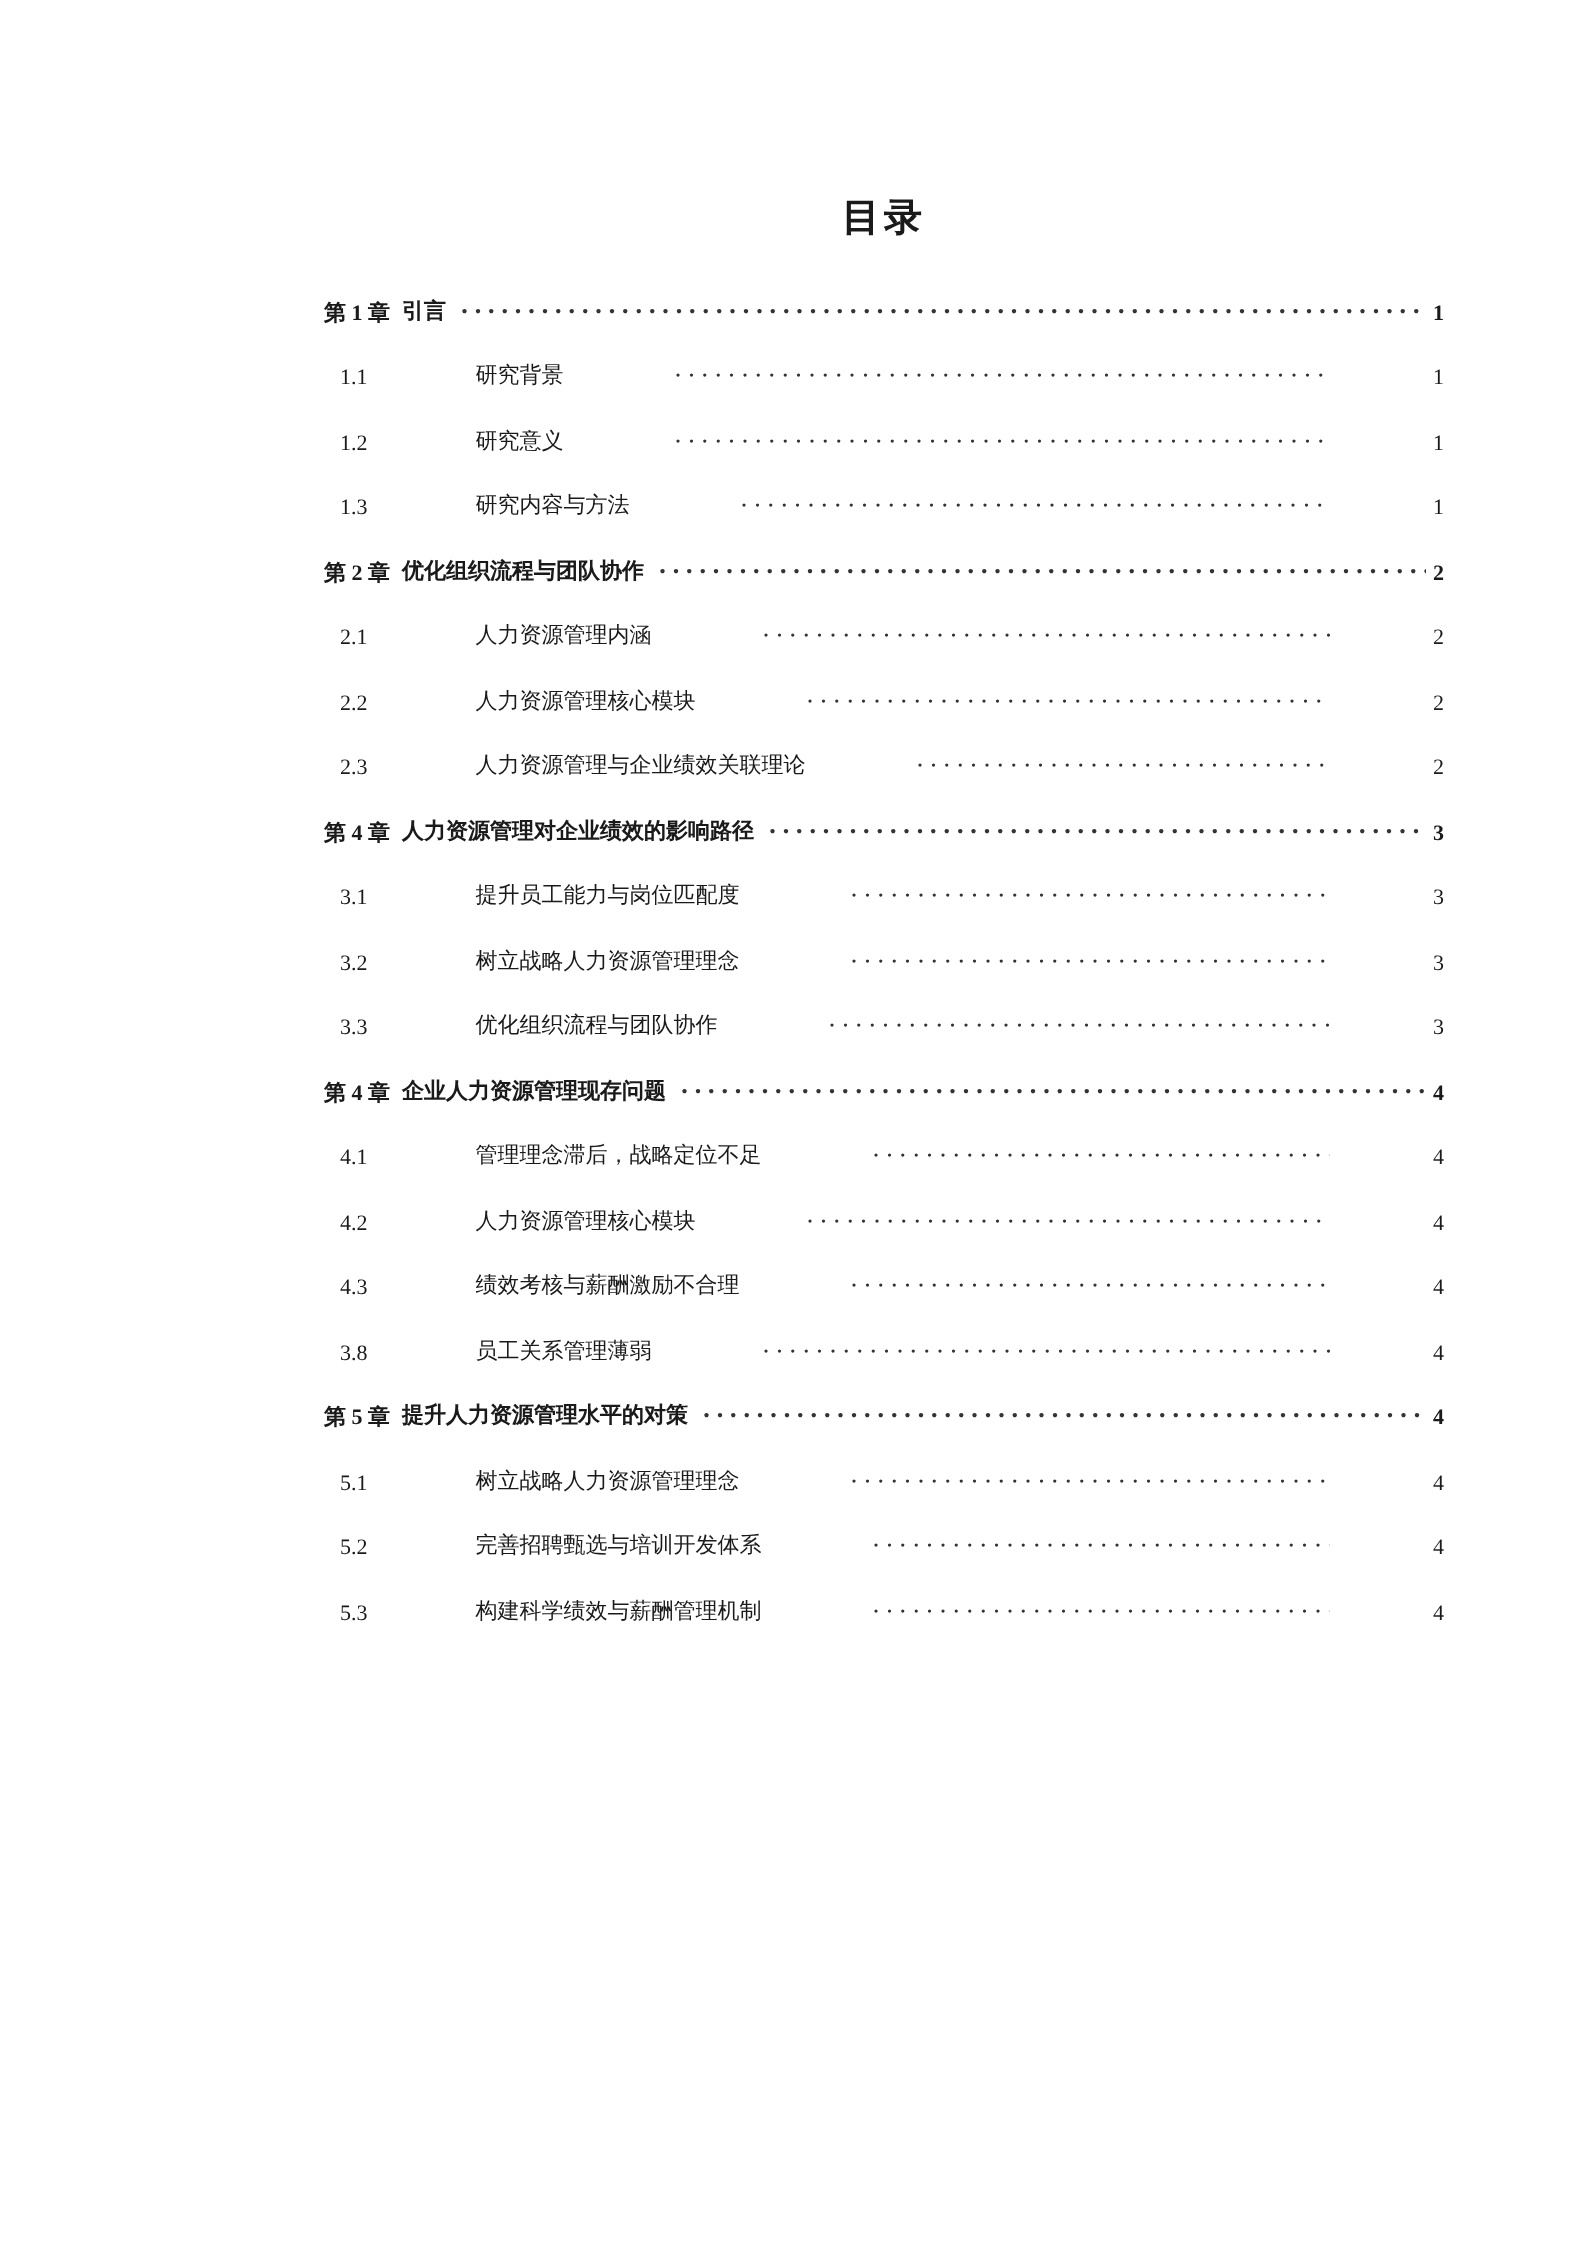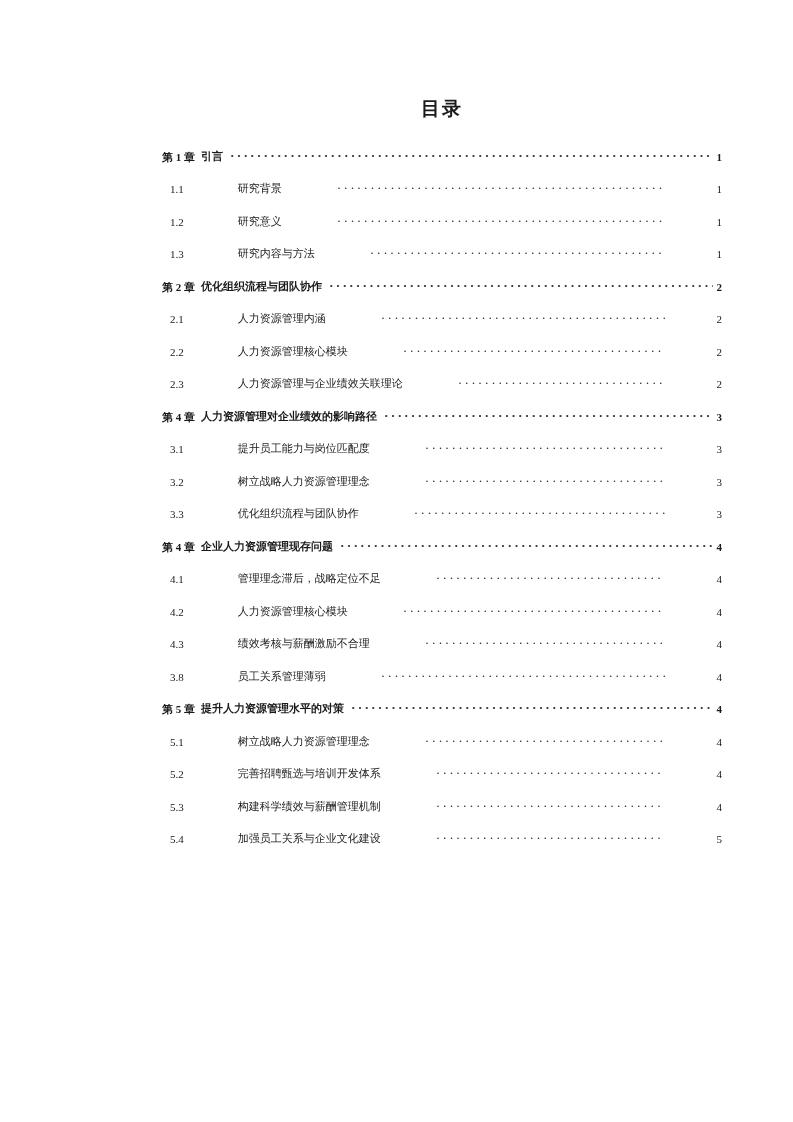--- a/index.html
+++ b/index.html
@@ -212,21 +212,15 @@
           <span class="toc-label">完善招聘甄选与培训开发体系</span>
           <span class="toc-leader"></span>
           <span class="toc-page">4</span>
         </li>
         <li class="toc-row level2">
           <span class="toc-num">5.3</span>
           <span class="toc-label">构建科学绩效与薪酬管理机制</span>
           <span class="toc-leader"></span>
           <span class="toc-page">4</span>
         </li>
-        <li class="toc-row level2">
-          <span class="toc-num">5.4</span>
-          <span class="toc-label">加强员工关系与企业文化建设</span>
-          <span class="toc-leader"></span>
-          <span class="toc-page">5</span>
-        </li>
       </ul>
   </div>
 </div>
 
 </body></html>

